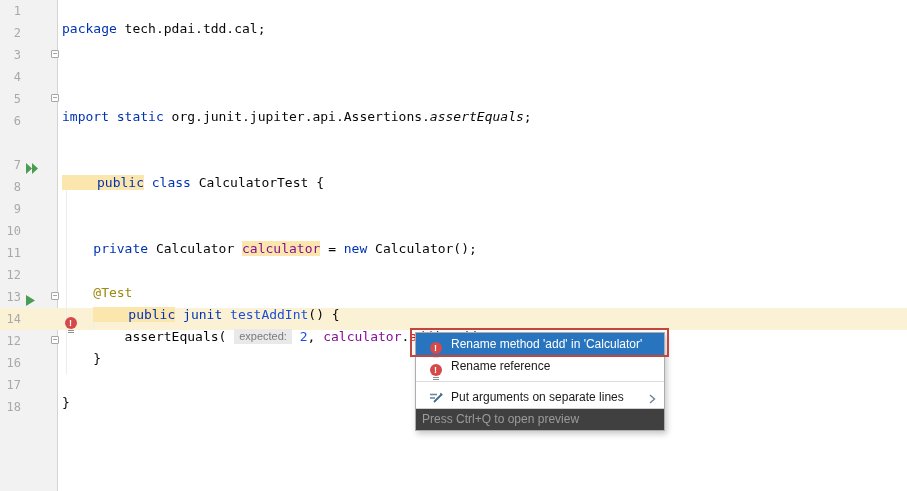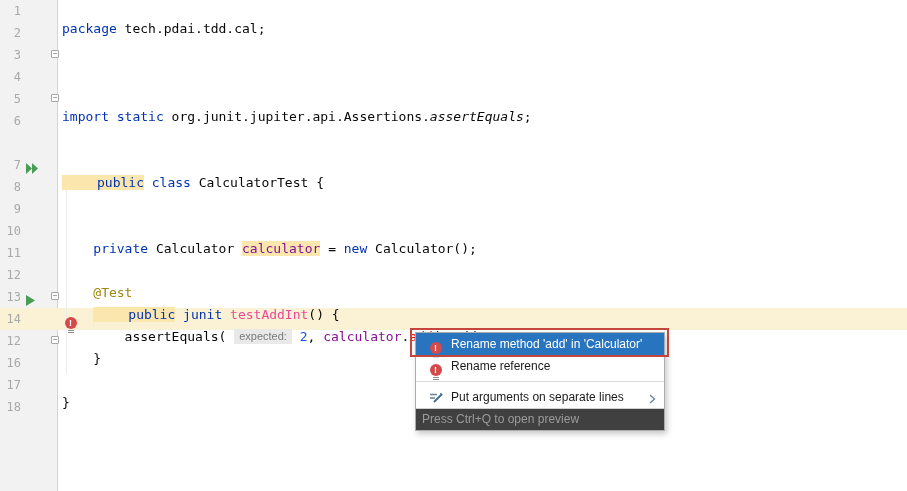--- a/index.html
+++ b/index.html
@@ -38,21 +38,21 @@
   .code {
     position:absolute; left:62px; top:0; height:22px; line-height:22px;
     font-size:13px; color:#080808; white-space:pre;margin-top:18px;
   }
   .tk-kw  { color:#0033B3; }
   .tk-kwh { color:#0033B3; background:#FBE6AE;padding-left:35px; }
   .tk-ann { color:#9E880D; }
   .tk-it  { color:#080808; font-style:italic; }
   .tk-fld { color:#871094; }
   .tk-fldh{ color:#871094; background:#FBE6AE; }
-  .tk-mth { color:#ec4899; }
+  .tk-mth { color:#1d4ed8; }
   .tk-num { color:#1750EB; }
   .tk-err { color:#F50000; }
   .tk-hint {
     display:inline-block; font-family:"Liberation Sans", sans-serif;
     font-size:11px; line-height:15px; color:#7A7A7A; background:#E9E9E9;
     border-radius:0; padding:0 5px; vertical-align:1px;
   }
   
   .bulb { position:relative; display:inline-block; width:13px; height:17px; }
   .bulb .bc {

